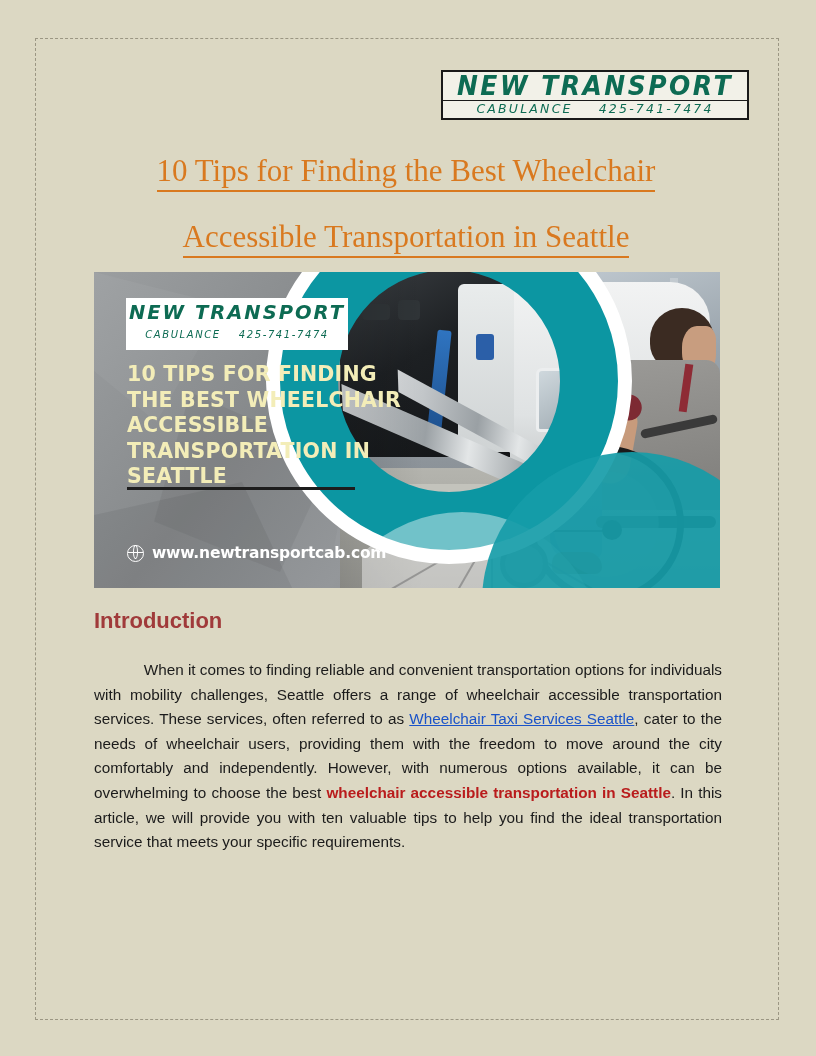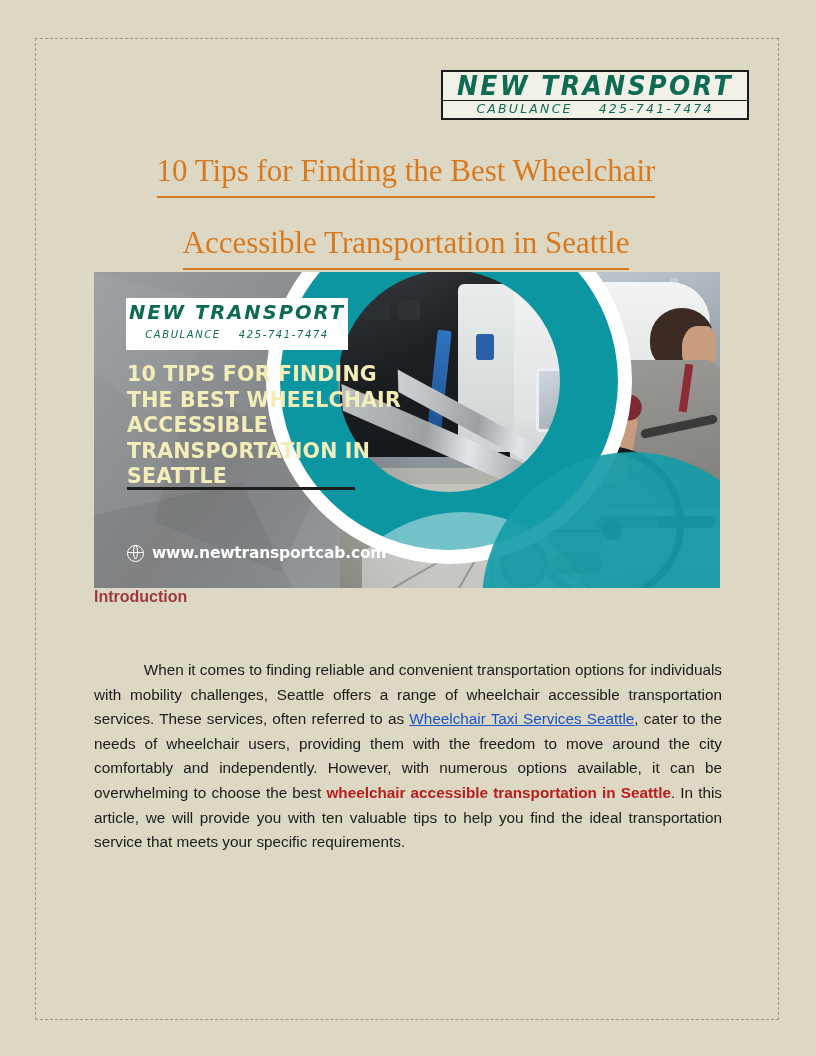--- a/index.html
+++ b/index.html
@@ -77,21 +77,20 @@
     font-family: "Liberation Serif", serif;
     font-size: 31px;
     color: #d9791f;
     line-height: 38px;
     white-space: nowrap;
     display: block;
   }
   #article-title .title-line span {
     display: inline-block;
     border-bottom: 2px solid #d9791f;
-    padding-bottom: 6px;
   }
   #article-title .title-line.second {
     margin-top: 26px;
   }
 
   
   #banner {
     position: absolute;
     left: 94px;
     top: 272px;
@@ -349,24 +348,24 @@
   }
   #banner-url .globe-icon::after {
     content: ""; position: absolute; left: 5.2px; top: -0.4px;
     width: 4.6px; height: 13.8px; border: 1.4px solid #ffffff;
     border-radius: 50%; box-sizing: border-box;
   }
 
   
   #section-heading {
     position: absolute;
-    left: 94px; top: 588px;
+    left: 94px; top: 608px;
     font-family: "Liberation Sans", sans-serif;
     font-weight: bold;
-    font-size: 16px;
+    font-size: 22px;
     color: #a03a3a;
   }
   #intro-body {
     position: absolute;
     left: 94px; top: 658px; width: 628px;
     font-family: "Liberation Sans", sans-serif;
     font-size: 15.3px;
     line-height: 24.6px;
     color: #1b1b1b;
   }

